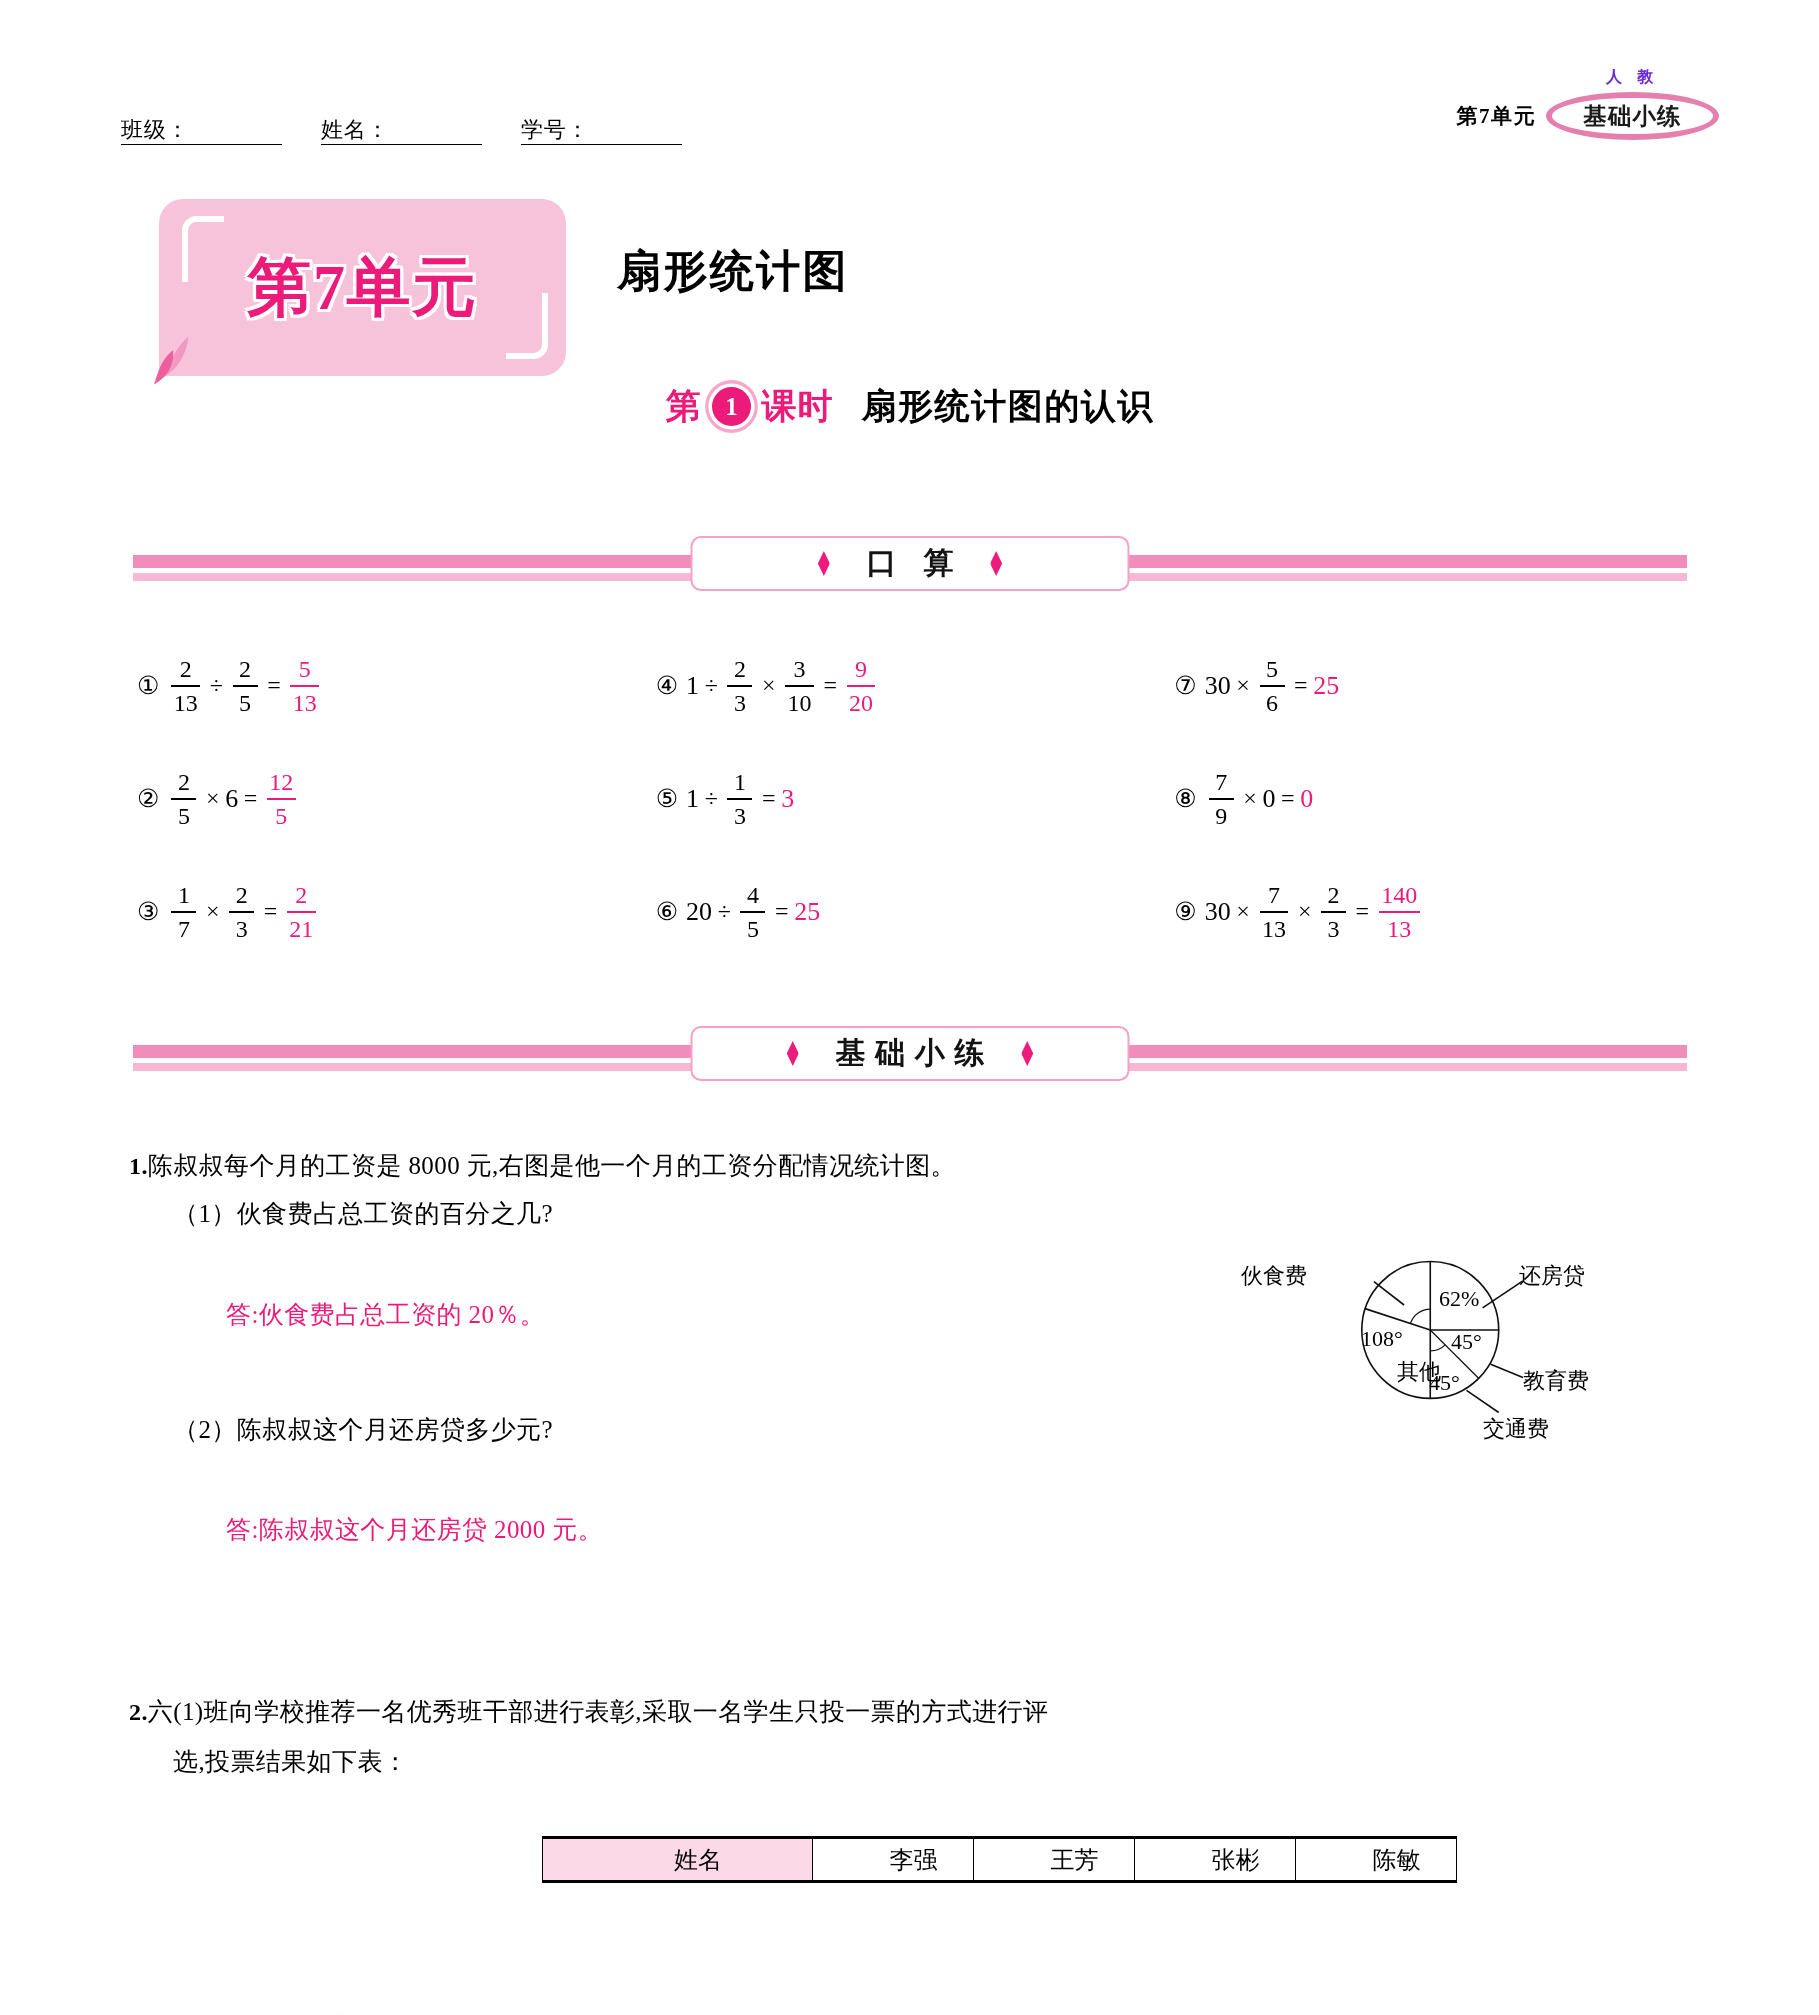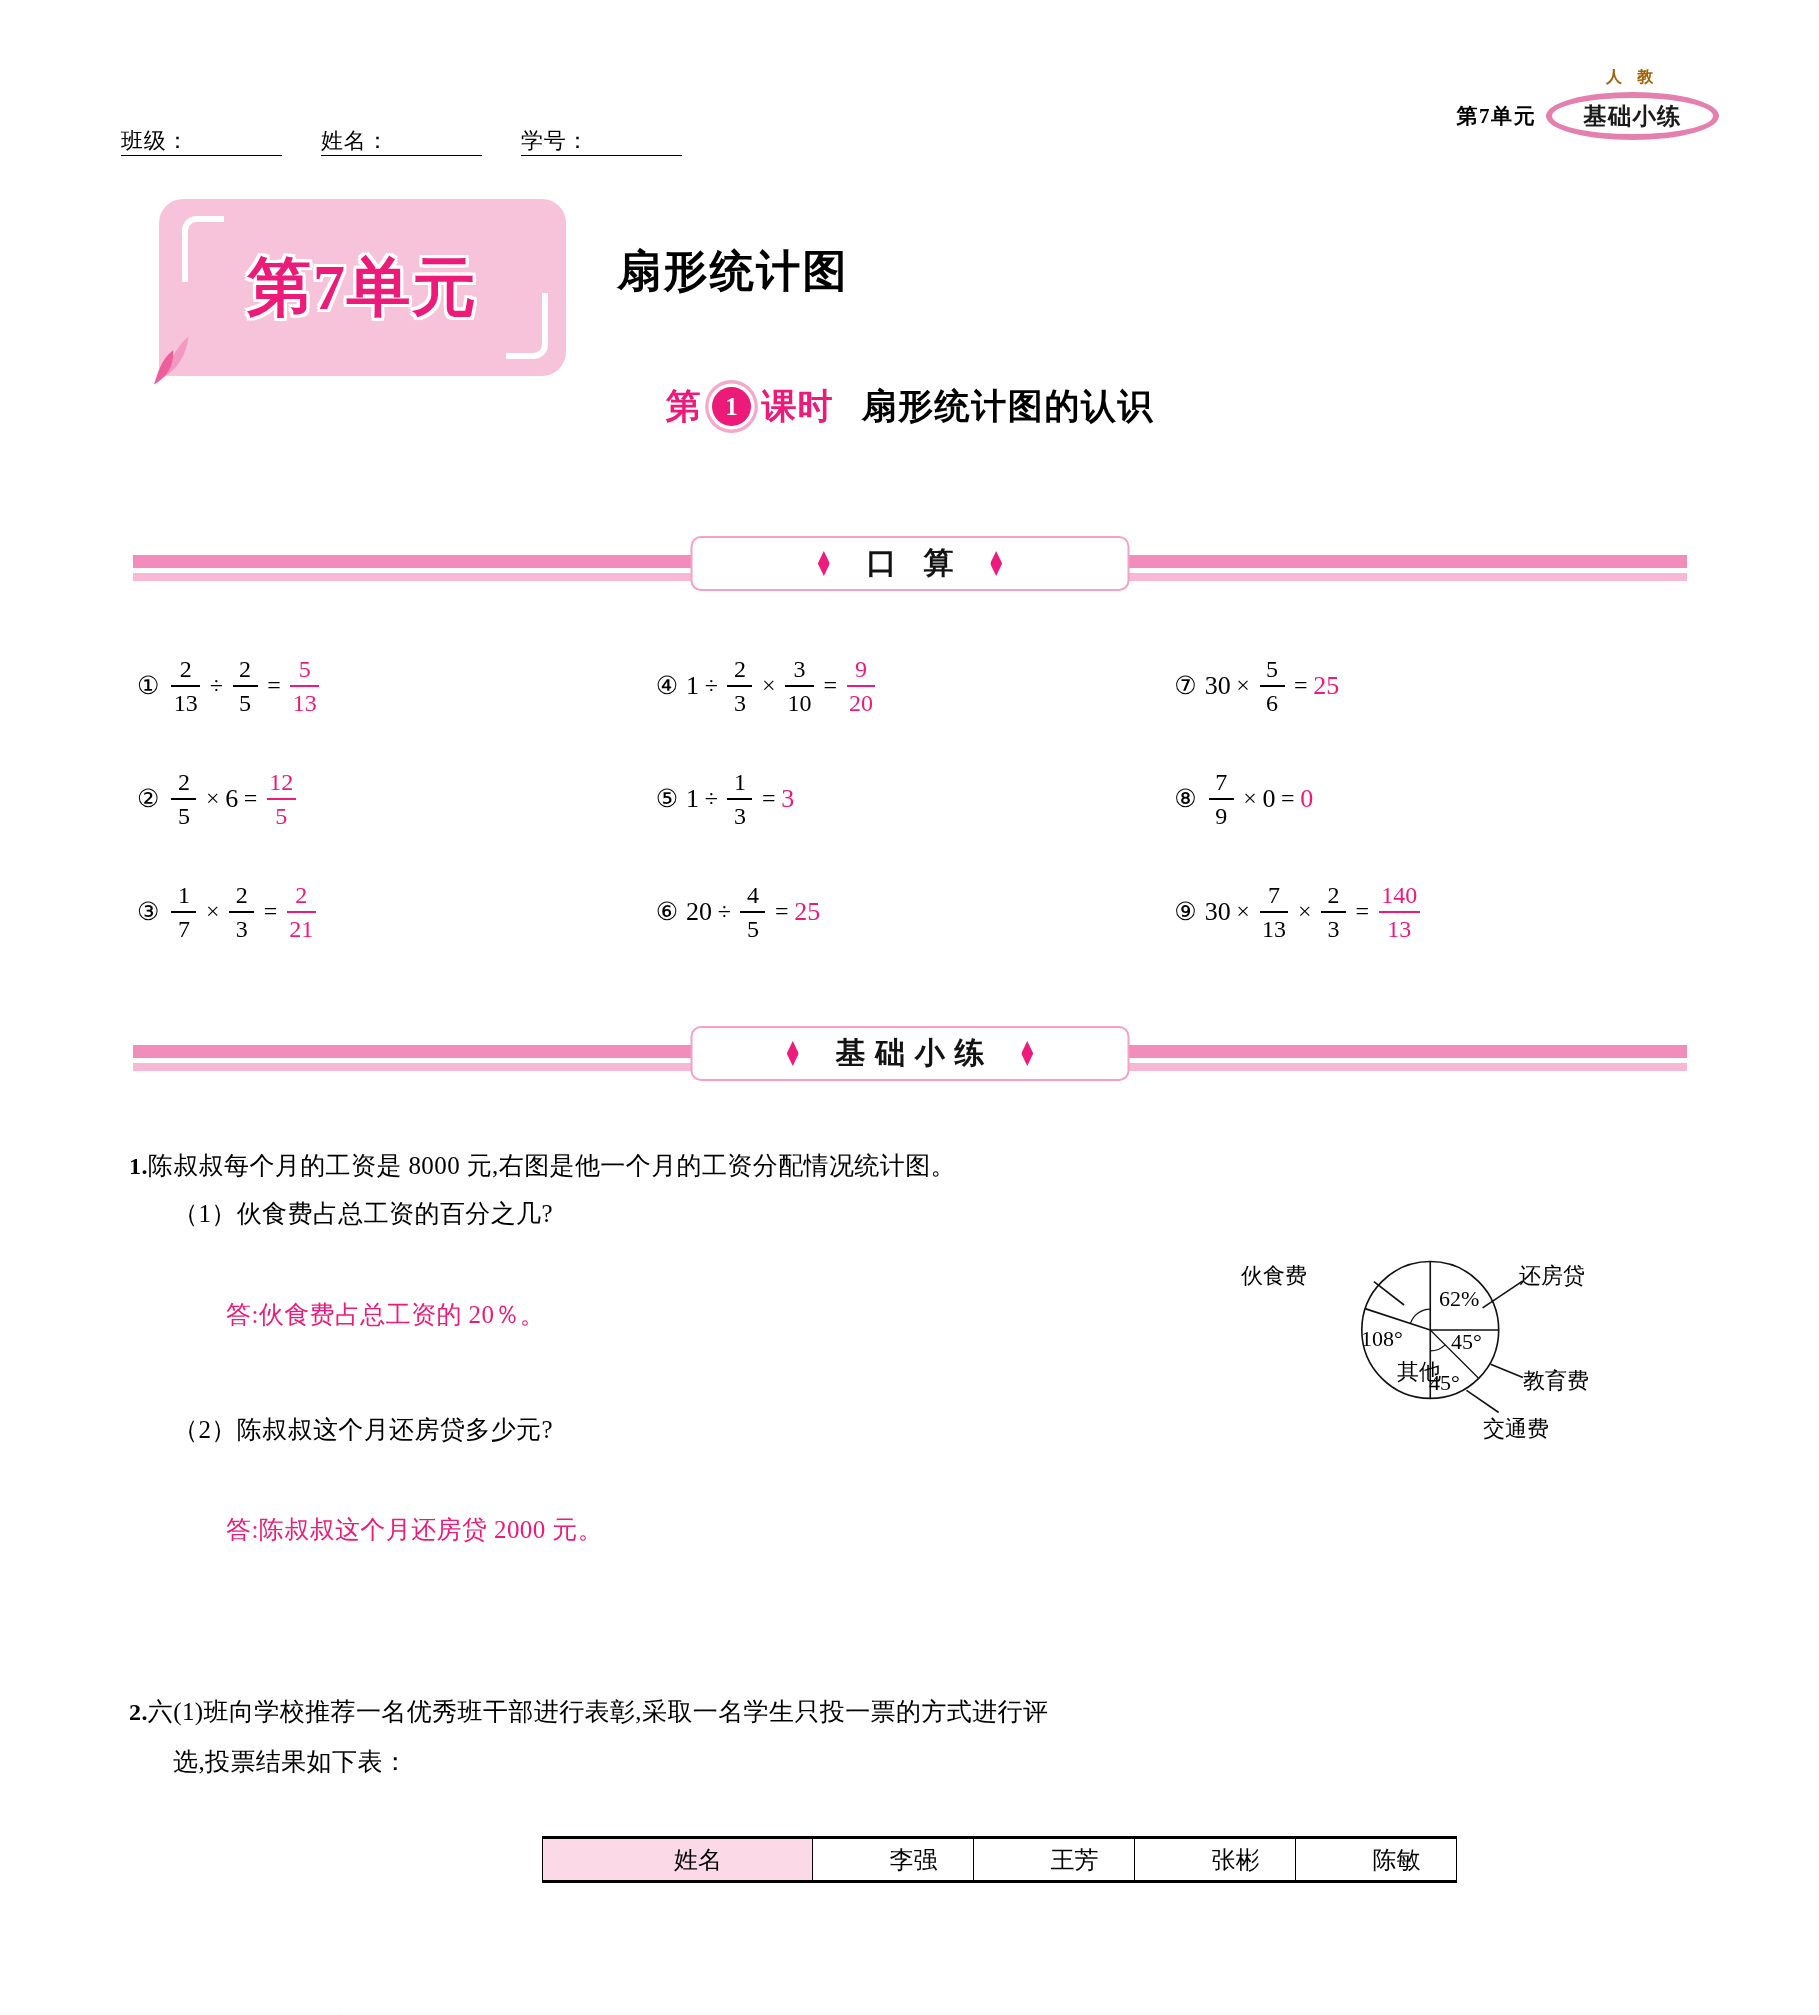--- a/index.html
+++ b/index.html
@@ -5,35 +5,35 @@
   html,body{margin:0;padding:0;background:#fff;}
   body{
     width:1820px;height:2535px;position:relative;
     font-family:"Liberation Serif","DejaVu Serif",serif;
     color:#000;
     -webkit-font-smoothing:antialiased;
   }
   .pg{position:absolute;inset:0;}
 
   
-  .topline{position:absolute;left:121px;top:136px;width:987px;height:28px;
-           display:flex;align-items:flex-start;font-size:22px;letter-spacing:0.8px;}
+  .topline{position:absolute;left:121px;top:121px;width:987px;height:28px;
+           display:flex;align-items:center;font-size:22px;letter-spacing:0.8px;}
   .topline .fld{display:flex;align-items:flex-end;}
   .topline .fld .lbl{white-space:nowrap;}
   .topline .fld .rule{display:inline-block;border-bottom:1.6px solid #000;height:18.5px;}
   .gap{width:39px;}
 
   .hdr-right{position:absolute;right:101px;top:92px;display:flex;align-items:center;gap:9.7px;}
   .hdr-unit{font-size:21px;font-weight:bold;letter-spacing:1.6px;white-space:nowrap;}
   .hdr-oval{position:relative;width:173px;height:48px;}
   .hdr-oval .ring{position:absolute;inset:0;border:6.9px solid #e47fae;border-radius:50%;}
   .hdr-oval .txt{position:absolute;inset:0;display:flex;align-items:center;justify-content:center;
                  font-size:23.4px;font-weight:bold;letter-spacing:1.2px;color:#1a1a1a;}
   .hdr-renjiao{position:absolute;top:-25px;left:50%;transform:translateX(-50%);
-               color:#a16207;font-size:16px;font-weight:bold;letter-spacing:5.6px;white-space:nowrap;}
+               color:#6d28d9;font-size:16px;font-weight:bold;letter-spacing:5.6px;white-space:nowrap;}
 
   
   .unitbox{position:absolute;left:159px;top:199px;width:407px;height:177px;}
   .unitbox .plate{position:absolute;inset:0;background:#f7c3da;border-radius:24px 24px 24px 7.3px;}
   .unitbox .corner-tl{position:absolute;left:23.4px;top:17px;width:36px;height:60px;
         border-left:6.4px solid #fff;border-top:6.4px solid #fff;border-radius:14.5px 0 0 0;}
   .unitbox .corner-br{position:absolute;right:18.5px;bottom:17px;width:36px;height:60px;
         border-right:6.4px solid #fff;border-bottom:6.4px solid #fff;border-radius:0 0 14.5px 0;}
   .unitbox .utxt{position:absolute;inset:0;display:flex;align-items:center;justify-content:center;
         font-size:64px;font-weight:bold;color:#ec1a78;letter-spacing:1.6px;

